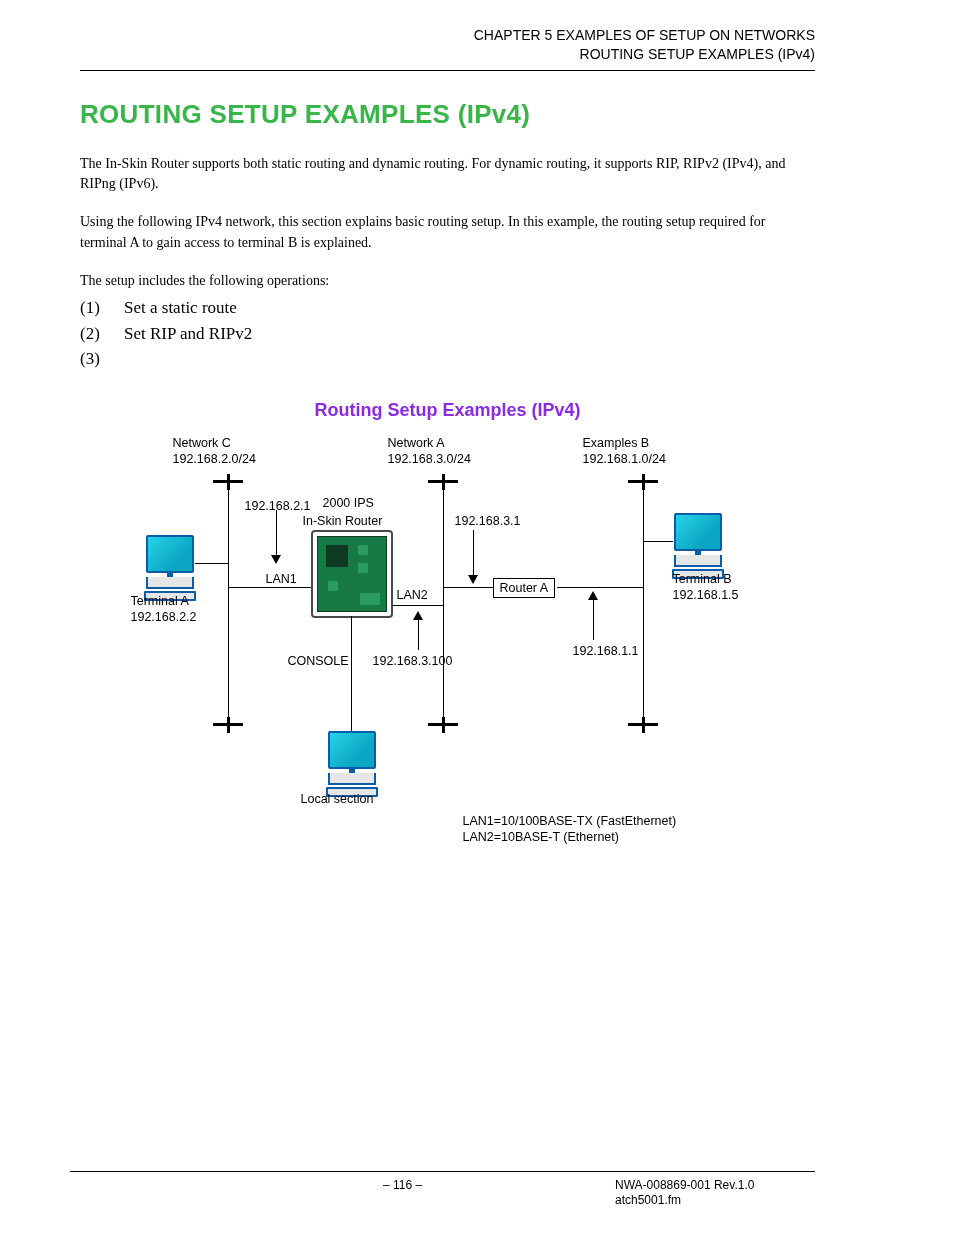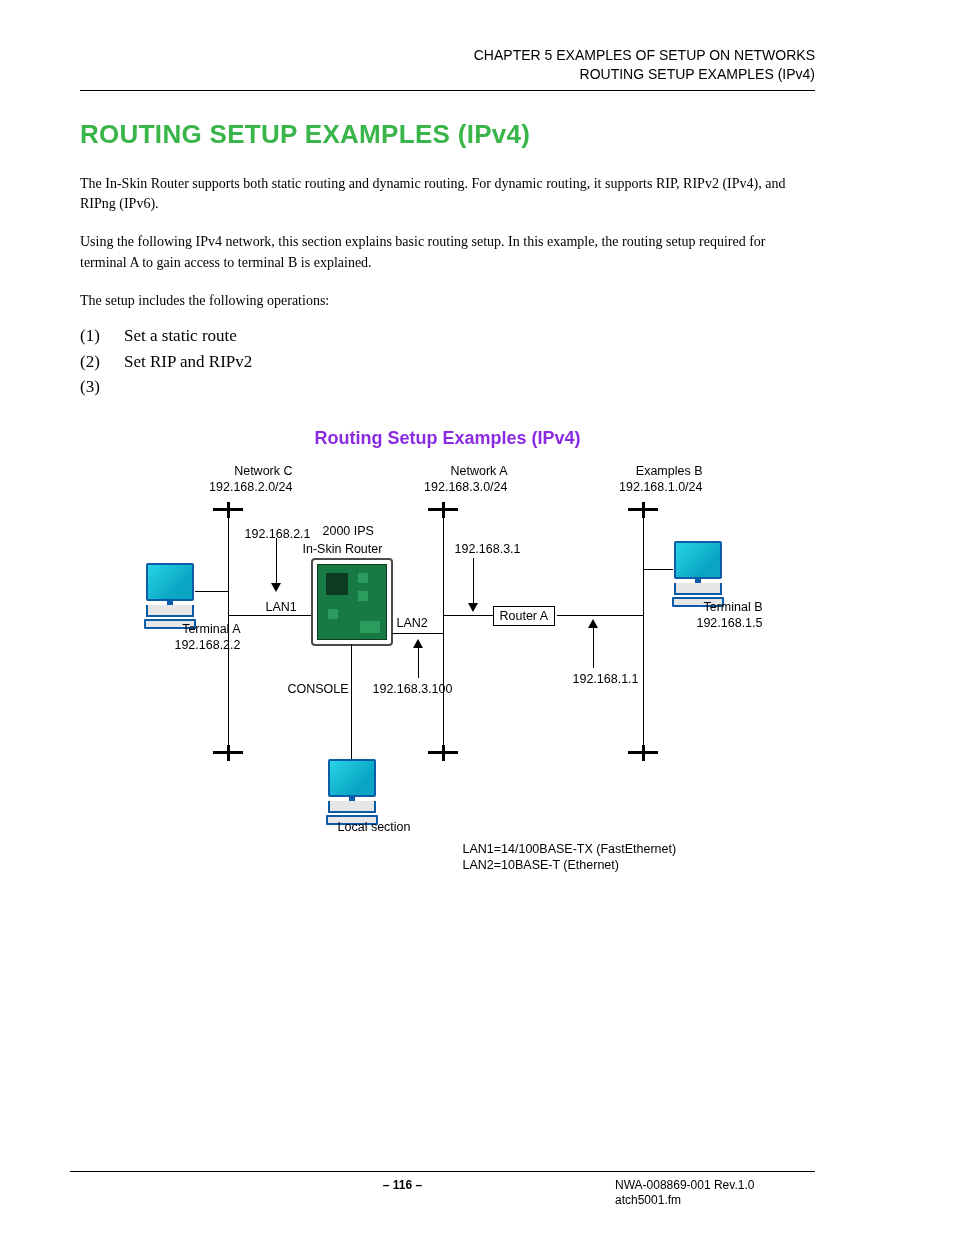--- a/index.html
+++ b/index.html
@@ -1,27 +1,27 @@
 <!DOCTYPE html>
 <html><head>
 <meta charset="utf-8">
 <style>
   html,body{margin:0;padding:0;background:#fff;color:#000;font-family:"Times New Roman",Times,serif;font-size:16px}
-  .page{width:885px;height:1235px;position:relative;box-sizing:border-box;padding:46px 70px 0 80px}
+  .page{width:885px;height:1235px;position:relative;box-sizing:border-box;padding:26px 70px 0 80px}
   .running-head{text-align:right;font-family:Arial,Helvetica,sans-serif;font-size:14px;line-height:1.35}
   .rule{border:0;border-top:1px solid #000;margin:6px 0 28px 0}
   h1{color:#39b54a;font-family:Arial,Helvetica,sans-serif;font-weight:700;font-size:26px;margin:0 0 24px 0;letter-spacing:.3px}
   p{margin:0 0 18px 0;line-height:1.45;font-size:14px}
   .ops{margin-left:0}
   .ops .row{display:flex;gap:14px;line-height:1.5;font-size:17px}
   .ops .num{width:30px}
   h2{color:#8a2be2;font-family:Arial,Helvetica,sans-serif;font-weight:700;font-size:18px;text-align:center;margin:28px 0 14px 0}
   .diagram{position:relative;width:610px;height:430px;margin:0 auto;font-family:Arial,Helvetica,sans-serif;font-size:13px;color:#000}
   .diag-label{position:absolute;white-space:nowrap;line-height:1.3;font-size:12.5px}
-  .center{text-align:right}
+  .center{text-align:left}
   .rect{position:absolute;border:1px solid #000;background:#fff;text-align:center;padding:2px 6px;font-size:12.5px}
   
   .hbar{position:absolute;height:3px;background:#000}
   .vtick{position:absolute;width:3px;background:#000}
   .vline{position:absolute;width:1px;background:#000}
   .hline{position:absolute;height:1px;background:#000}
   
   .ah-down{position:absolute;width:0;height:0;border-left:5px solid transparent;border-right:5px solid transparent;border-top:9px solid #000}
   .ah-up{position:absolute;width:0;height:0;border-left:5px solid transparent;border-right:5px solid transparent;border-bottom:9px solid #000}
   
@@ -32,38 +32,38 @@
   .term .kbd{width:48px;height:6px;background:#e6e6e6;border:2px solid #0a5ca8;margin:2px auto 0 auto;border-radius:1px}
   
   .board{position:absolute;border:2px solid #4a4a4a;border-radius:4px;background:#fff;padding:4px}
   .pcb{background:#177a45;border:1px solid #0d3a22;width:68px;height:74px;position:relative}
   .pcb:before{content:"";position:absolute;left:8px;top:8px;width:22px;height:22px;background:#0d3a22}
   .pcb:after{content:"";position:absolute;right:6px;bottom:6px;width:20px;height:12px;background:#2a9c5e}
   .chip{position:absolute;background:#2a9c5e;width:10px;height:10px}
   .footer{position:absolute;left:70px;right:70px;bottom:26px}
   .footer .fr{border-top:1px solid #000;margin-bottom:6px}
   .footer .row{display:flex;align-items:flex-start;font-family:Arial,Helvetica,sans-serif;font-size:12px}
-  .footer .pg{flex:1;text-align:center;font-weight:700}
+  .footer .pg{flex:1;text-align:center;font-weight:400}
   .footer .meta{line-height:1.3}
 </style>
 </head>
 <body>
 <div class="page">
 
   <div class="running-head">
     <div>CHAPTER 5   EXAMPLES OF SETUP ON NETWORKS</div>
     <div>ROUTING SETUP EXAMPLES (IPv4)</div>
   </div>
   <hr class="rule">
 
   <h1>ROUTING SETUP EXAMPLES (IPv4)</h1>
 
   <p>The In-Skin Router supports both static routing and dynamic routing. For dynamic routing, it supports RIP, RIPv2 (IPv4), and RIPng (IPv6).</p>
   <p>Using the following IPv4 network, this section explains basic routing setup. In this example, the routing setup required for terminal A to gain access to terminal B is explained.</p>
-  <p style="margin-bottom:12px">The setup includes the following operations:</p>
+  <p style="margin-bottom:4px">The setup includes the following operations:</p>
 
   <div class="ops">
     <div class="row">
         <span class="num">(1)</span>
         <span>Set a static route</span>
       </div>
     <div class="row">
         <span class="num">(2)</span>
         <span>Set RIP and RIPv2</span>
       </div>
@@ -175,21 +175,21 @@
     </div>
 
     <div class="term" style="left:182px;top:296px">
       <div class="mon"></div>
         <div class="neck"></div>
         <div class="base"></div>
         <div class="kbd"></div>
     </div>
     <div class="diag-label center" style="left:158px;top:356px;width:110px">Local section</div>
 
-    <div class="diag-label" style="left:320px;top:378px">LAN1=14/100BASE-TX (FastEthernet)</div>
+    <div class="diag-label" style="left:320px;top:378px">LAN1=10/100BASE-TX (FastEthernet)</div>
     <div class="diag-label" style="left:320px;top:394px">LAN2=10BASE-T (Ethernet)</div>
   </div>
 
   <div class="footer">
     <div class="fr"></div>
     <div class="row">
       <span style="width:120px"></span>
       <span class="pg">– 116 –</span>
       <span class="meta" style="width:200px">
         <div>NWA-008869-001 Rev.1.0</div>

